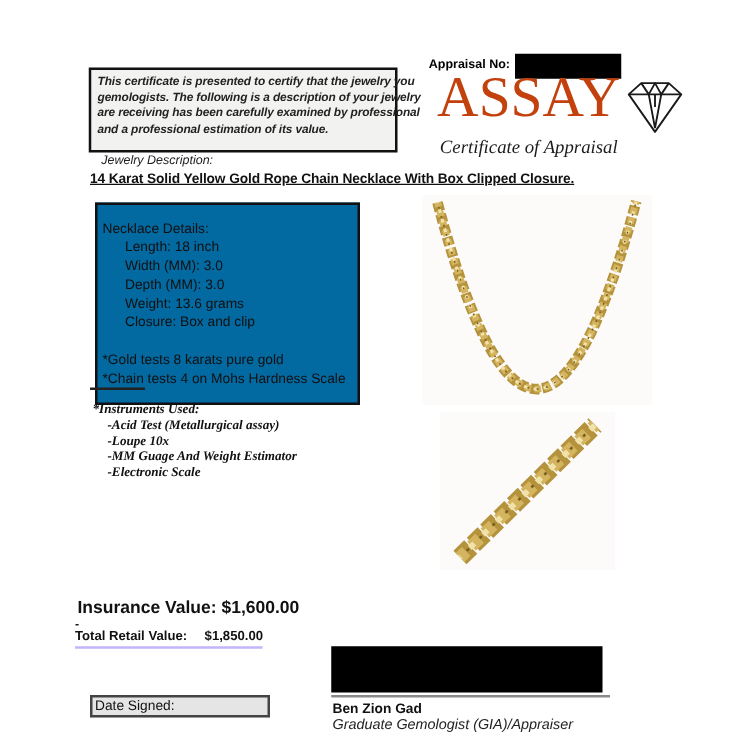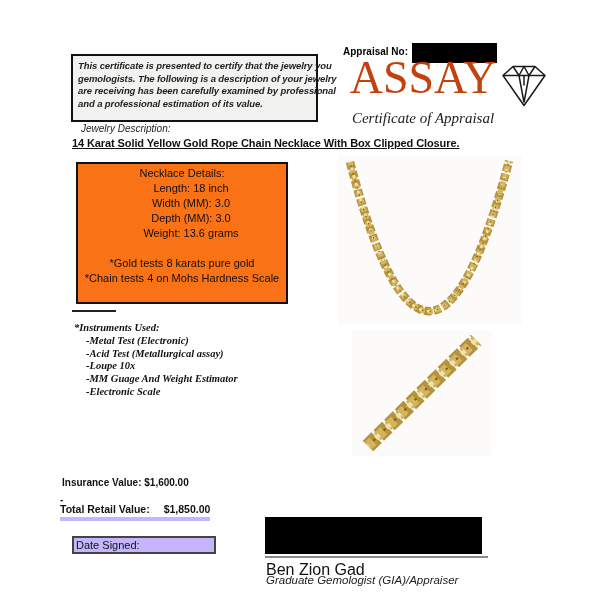--- a/index.html
+++ b/index.html
@@ -37,58 +37,58 @@
   
   .jewelry-desc-label{left:52px;top:123px;font-size:10px;font-style:italic;color:#222;margin-left:29px;}
   .jewelry-title{
     left:72px;top:137px;font-size:11px;font-weight:bold;letter-spacing:-0.1px;
     text-decoration:underline;color:#111;white-space:nowrap;
   }
 
   
   .details-box{
     left:76px;top:162px;width:200px;height:134px;
-    border:2px solid #111;background:#f97316;
-    padding:2px 4px;font-size:11px;line-height:15px;color:#101010;text-align:center;
+    border:2px solid #111;background:#0369a1;
+    padding:12px 4px;font-size:11px;line-height:15px;color:#101010;
   }
   .details-box .indent{padding-left:18px;}
   .details-box .blank{height:15px;}
 
   
   .short-rule{left:72px;top:310px;width:44px;border-top:2px solid #222;height:0;}
   .instruments{
     left:74px;top:322px;
     font-family:"Liberation Serif","DejaVu Serif",serif;
     font-weight:bold;font-style:italic;font-size:10.5px;line-height:12.8px;color:#111;
   }
   .instruments .indent{padding-left:12px;}
 
   
   .photo{background:#fcfbf9;}
   .photo1{left:338px;top:156px;width:184px;height:168px;}
   .photo2{left:352px;top:330px;width:140px;height:126px;}
 
   
-  .insurance{left:62px;top:477px;font-size:10px;font-weight:bold;color:#111;}
+  .insurance{left:62px;top:477px;font-size:14px;font-weight:bold;color:#111;}
   .tiny-dash{left:60px;top:494px;font-size:10px;font-weight:bold;}
   .retail-line{
     left:60px;top:503px;font-size:10.5px;font-weight:bold;color:#111;
-    border-bottom:4px solid #c4b5fd;padding-bottom:2px;white-space:nowrap;
+    border-bottom:2px solid #c4b5fd;padding-bottom:2px;white-space:nowrap;
   }
   .retail-line .amount{margin-left:14px;}
 
   
   .date-box{
-    left:72px;top:536px;width:138px;height:14px;
-    border:2px solid #444;background:#c4b5fd;
+    left:72px;top:556px;width:138px;height:14px;
+    border:2px solid #444;background:#e5e5e5;
     font-size:11px;line-height:14px;padding-left:2px;color:#111;
   }
   .sig-redaction{left:265px;top:517px;width:217px;height:37px;background:#000;}
   .sig-rule{left:265px;top:556px;width:223px;border-top:2px solid #8a8a8a;height:0;}
-  .signer-name{left:266px;top:561px;font-size:16px;font-weight:normal;color:#111;}
+  .signer-name{left:266px;top:561px;font-size:11px;font-weight:bold;color:#111;}
   .signer-title{left:266px;top:574px;font-size:11.5px;font-style:italic;color:#222;}
 </style>
 </head>
 <body>
 
 <div class="abs cert-box">
   <div>This certificate is presented to certify that the jewelry you</div>
   <div>gemologists. The following is a description of your jewelry</div>
   <div>are receiving has been carefully examined by professional</div>
   <div>and a professional estimation of its value.</div>
@@ -114,38 +114,38 @@
 
 <div class="abs jewelry-desc-label">Jewelry Description:</div>
 <div class="abs jewelry-title">14 Karat Solid Yellow Gold Rope Chain Necklace With Box Clipped Closure.</div>
 
 <div class="abs details-box">
   <div>Necklace Details:</div>
   <div class="indent">Length: 18 inch</div>
   <div class="indent">Width (MM): 3.0</div>
   <div class="indent">Depth (MM): 3.0</div>
   <div class="indent">Weight: 13.6 grams</div>
+  <div class="indent">Closure: Box and clip</div>
   <div class="blank"></div>
   <div>*Gold tests 8 karats pure gold</div>
   <div>*Chain tests 4 on Mohs Hardness Scale</div>
 </div>
 
 <div class="abs photo photo1">
   <svg width="184" height="168" viewBox="0 0 184 168" fill="none">
     <path d="M12,6 Q91,305 171,5" stroke-width="8.5" stroke-dasharray="7 2.5" stroke="#b5923c"></path>
     <path d="M12,6 Q91,305 171,5" stroke-width="5.5" stroke-dasharray="5 3" stroke-dashoffset="1.5" stroke="#d4b45f"></path>
     <path d="M12,6 Q91,305 171,5" stroke-width="2.5" stroke-dasharray="3 5" stroke-dashoffset="2.5" stroke="#f0e2a8"></path>
     <path d="M12,6 Q91,305 171,5" stroke-width="1.2" stroke-dasharray="1.5 6" stroke-dashoffset="4" stroke="#7a5e1e"></path>
   </svg>
 </div>
 
 <div class="abs short-rule"></div>
 <div class="abs instruments">
   <div>*Instruments Used:</div>
-  <div class="indent">-Metal Test (Electronic)</div>
   <div class="indent">-Acid Test (Metallurgical assay)</div>
   <div class="indent">-Loupe 10x</div>
   <div class="indent">-MM Guage And Weight Estimator</div>
   <div class="indent">-Electronic Scale</div>
 </div>
 
 <div class="abs photo photo2">
   <svg width="140" height="126" viewBox="0 0 140 126" fill="none">
     <path d="M16,116 L124,10" stroke-width="15" stroke-dasharray="12 3" stroke="#b5923c"></path>
     <path d="M16,116 L124,10" stroke-width="10" stroke-dasharray="9 6" stroke-dashoffset="2" stroke="#d4b45f"></path>

